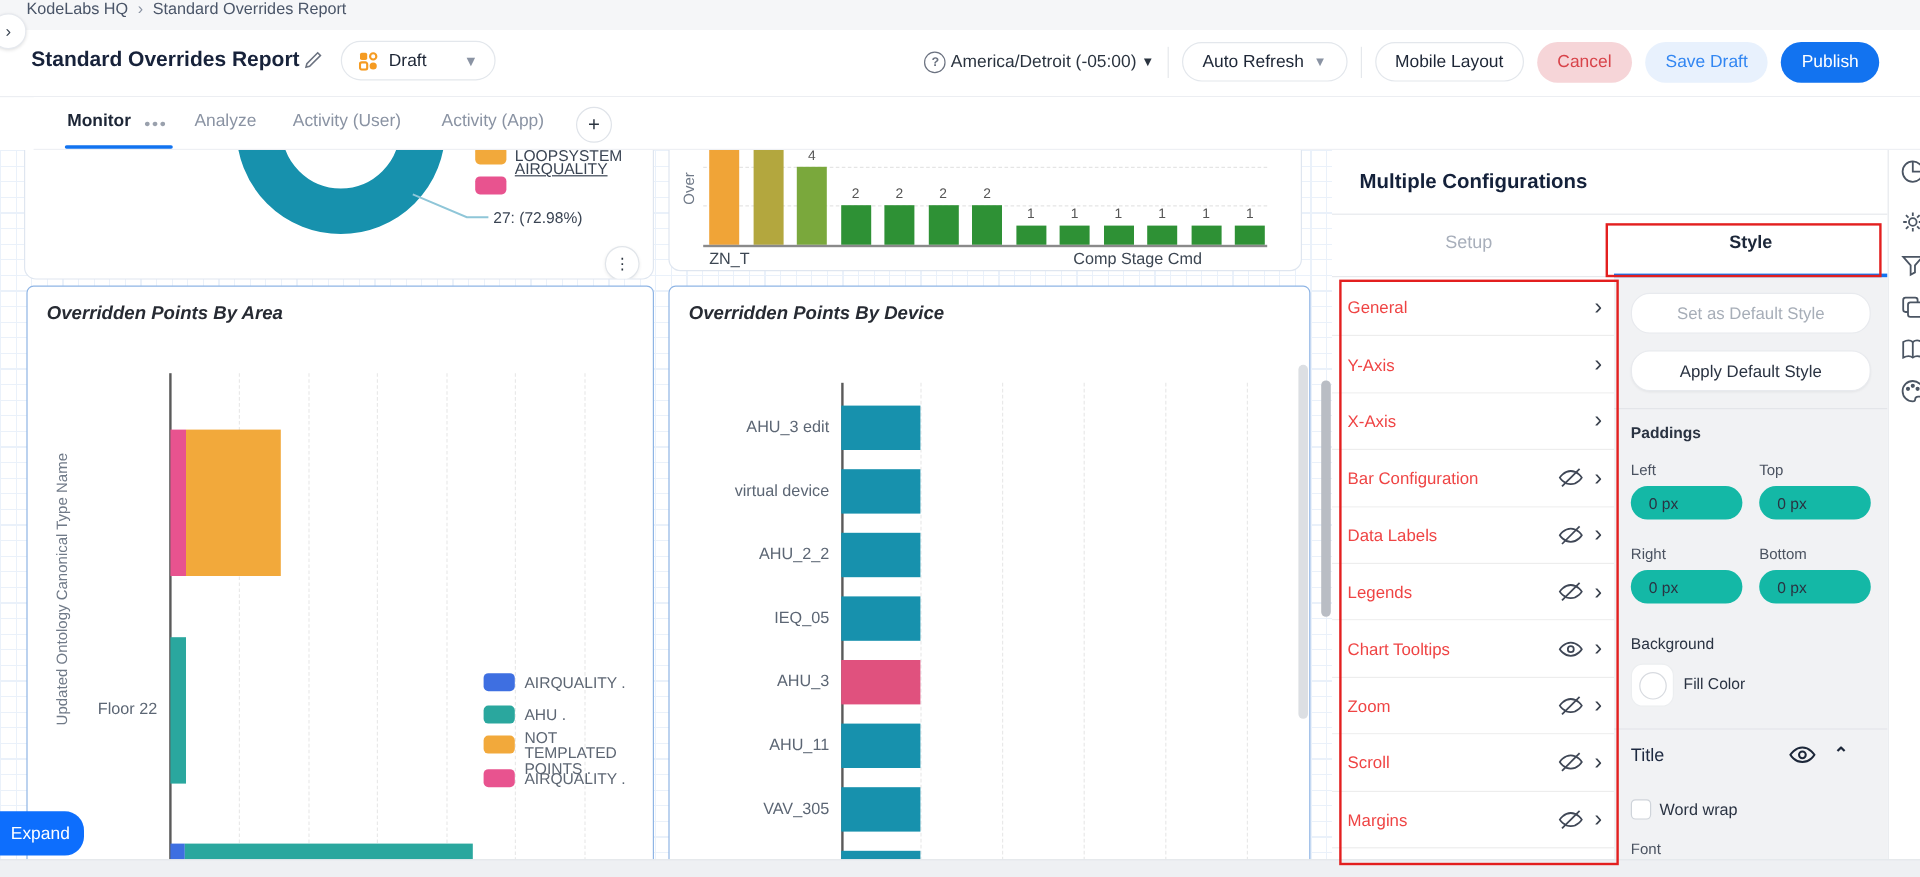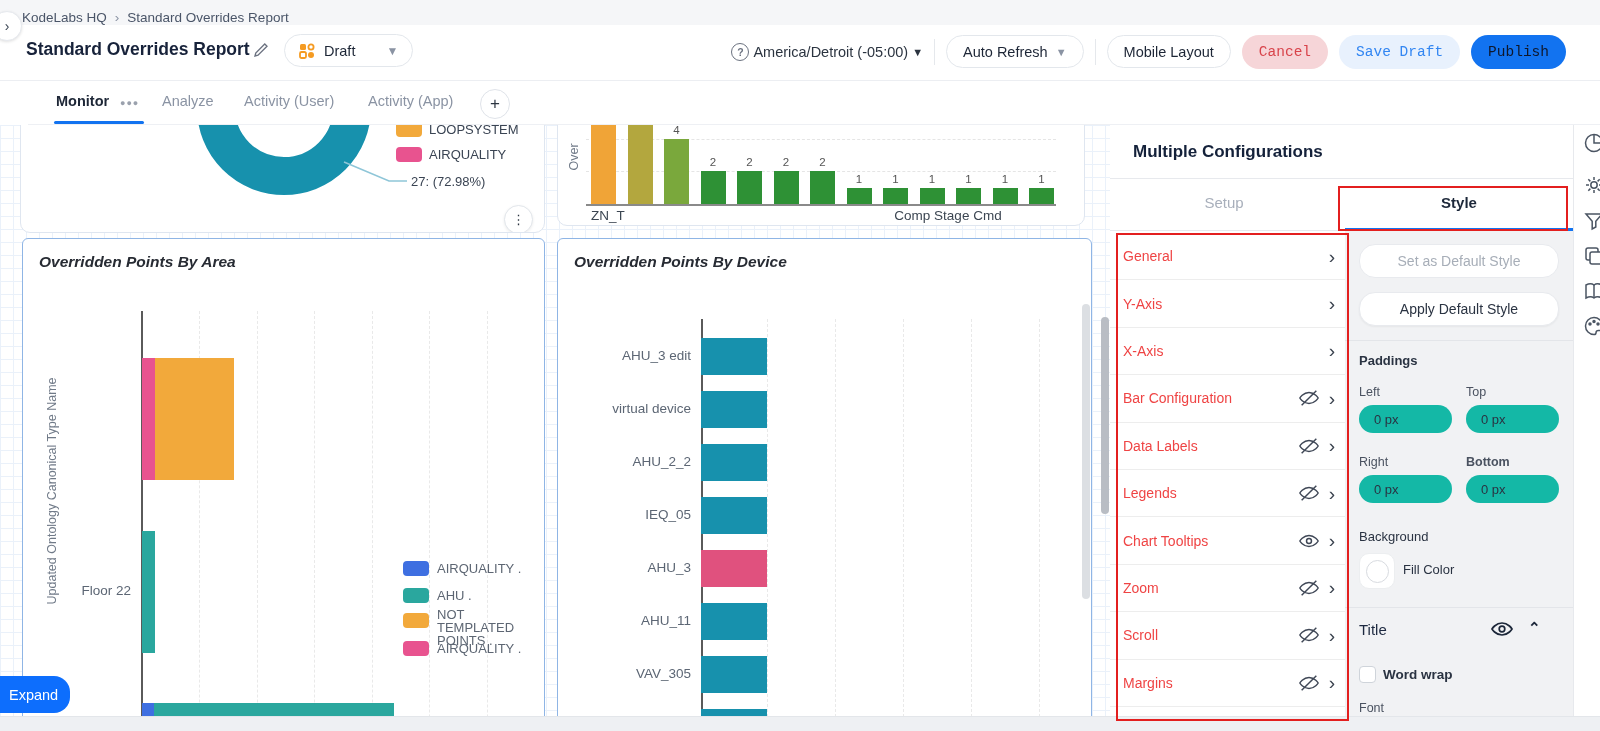--- a/index.html
+++ b/index.html
@@ -1,44 +1,44 @@
 <!DOCTYPE html>
 <html><head>
 <meta charset="utf-8">
 <style>
   html,body{margin:0;padding:0;}
   body{width:1600px;height:731px;overflow:hidden;position:relative;background:#fff;
        font-family:"Liberation Sans",sans-serif;color:#1d2636;}
   .abs{position:absolute;}
   
   #breadcrumb-bar{left:0;top:0;width:1600px;height:25px;background:#f5f6f8;font-size:13.5px;color:#4a5568;
-    display:flex;align-items:flex-end;padding-left:22px;box-sizing:border-box;}
+    display:flex;align-items:flex-start;padding-left:22px;box-sizing:border-box;}
   #breadcrumb-bar .sep{margin:0 8px;color:#8a93a3;}
   #collapse-btn{left:-8px;top:11px;width:28px;height:28px;border-radius:50%;background:#fff;
     border:1px solid #e6e9ee;box-shadow:0 1px 3px rgba(0,0,0,.12);display:flex;align-items:center;
     justify-content:center;font-size:14px;color:#3a4452;z-index:9;}
   #header{left:0;top:25px;width:1600px;height:56px;background:#fff;border-bottom:1px solid #eceef2;box-sizing:border-box;}
   #page-title{left:26px;top:14px;font-size:17.5px;font-weight:700;color:#17223a;}
   #edit-pencil{left:252px;top:16px;width:18px;height:18px;color:#6b7280;}
   #draft-pill{left:284px;top:9px;height:33px;border:1px solid #e3e7ec;border-radius:18px;background:#fff;
     display:flex;align-items:center;gap:9px;padding:0 14px;box-sizing:border-box;text-align:right;}
   #draft-pill .lbl{font-size:14.5px;color:#1d2636;}
   #draft-pill .chev{margin-left:22px;color:#8a93a3;font-size:12px;}
   #header-actions{right:34px;top:10px;height:33px;display:flex;align-items:center;gap:11px;}
   .tz{display:flex;align-items:center;gap:4px;font-size:14.5px;color:#2b3440;}
   .qmark{width:16px;height:16px;border:1.4px solid #6b7280;border-radius:50%;font-size:10.5px;color:#6b7280;
     display:flex;align-items:center;justify-content:center;font-weight:700;}
   .vdiv{width:1px;height:26px;background:#e5e8ec;}
   .pill{height:33px;border:1px solid #e3e7ec;border-radius:18px;background:#fff;display:flex;align-items:center;
     gap:8px;padding:0 16px;font-size:14.5px;color:#1d2636;box-sizing:border-box;}
   .btn{height:33px;border:none;border-radius:18px;display:flex;align-items:center;padding:17px 17px;
-    font-size:14.5px;box-sizing:border-box;font-family:Liberation Mono, monospace;}
+    font-size:14.5px;box-sizing:border-box;font-family:Liberation Sans, sans-serif;}
   #cancel-btn{background:#f6d5d8;color:#d8434a;}
   #savedraft-btn{background:#e8f1fd;color:#3286f2;}
-  #publish-btn{background:#1273f0;color:#0f172a;}
+  #publish-btn{background:#1273f0;color:#ffffff;}
   #tabbar{left:0;top:81px;width:1600px;height:44px;background:#fff;border-bottom:1px solid #eef0f4;box-sizing:border-box;margin-left:28px;}
   .tab{position:absolute;top:12px;font-size:14.5px;color:#8a93a3;}
   .tab.active{color:#1d2636;font-weight:600;}
   #tab-underline{left:26px;top:40px;width:90px;height:3px;background:#1273f0;border-radius:2px;}
   #tab-dots{left:92px;top:17px;font-size:9px;letter-spacing:1px;color:#9aa1ad;}
   #add-tab-btn{left:452px;top:8px;width:28px;height:28px;border-radius:50%;border:1px solid #dfe3e9;background:#fff;
     display:flex;align-items:center;justify-content:center;font-size:17px;color:#2b3440;}
   
   #canvas{left:0;top:125px;width:1110px;height:606px;overflow:hidden;background:#fff;
     background-image:repeating-linear-gradient(#eaf1fa 0 1px,transparent 1px 13px),
@@ -154,21 +154,21 @@
 </div>
 
 <div id="canvas" class="abs">
 
   <div class="card" style="left:20px;top:-12px;width:525px;height:120px;">
     <div style="position:absolute;left:176px;top:-93px;width:174px;height:174px;border-radius:50%;
          border:38px solid #1791ad;box-sizing:border-box;"></div>
     <div class="legend-swatch" style="left:375px;top:8px;background:#f2a93b;"></div>
     <div class="legend-text" style="left:408px;top:9px;color:#3a4453;">LOOPSYSTEM</div>
     <div class="legend-swatch" style="left:375px;top:33px;background:#e8538f;"></div>
-    <div class="legend-text" style="left:408px;top:34px;color:#3a4453;">AIRQUALITY</div>
+    <div class="legend-text" style="left:408px;top:20px;color:#3a4453;text-decoration:underline;">AIRQUALITY</div>
     <svg style="position:absolute;left:318px;top:44px;" width="70" height="30">
       <path d="M5 4 L50 23 L68 23" stroke="#8fc6d8" stroke-width="1.6" fill="none"></path>
     </svg>
     <div style="position:absolute;left:390px;top:60px;font-size:13px;color:#3a4453;">27:  (72.98%)</div>
     <div id="kebab-btn" style="left:483px;top:91px;">⋮</div>
   </div>
 
   <div class="card" style="left:557px;top:-12px;width:528px;height:113px;">
     <span style="position:absolute;left:-8px;top:36px;transform:rotate(-90deg);font-size:12.5px;color:#707a88;width:48px;text-align:center;">Over</span>
     <div class="gridline-h" style="left:28px;top:25px;width:470px;"></div>
@@ -354,39 +354,39 @@
   <div class="pbtn" style="top:167px;color:#2a3342;box-shadow:0 1px 2px rgba(0,0,0,.05);">Apply Default Style</div>
   <div class="pbtn" style="top:119px;color:#a7aeb8;">Set as Default Style</div>
   <div class="pdivider" style="top:215px;"></div>
 
   <div class="plabel" style="left:249px;top:228px;font-weight:bold;">Paddings</div>
   <div class="psub" style="left:249px;top:260px;">Left</div>
   <div class="psub" style="left:356px;top:260px;">Top</div>
   <input class="pinput" style="left: 249px; top: 280px;" value="0 px">
   <input class="pinput" style="left: 356px; top: 280px;" value="0 px">
   <div class="psub" style="left:249px;top:330px;">Right</div>
-  <div class="psub" style="left:356px;top:330px;font-weight:bold;">Bottom</div>
+  <div class="psub" style="left:356px;top:330px;">Bottom</div>
   <input class="pinput" style="left: 249px; top: 350px;" value="0 px">
   <input class="pinput" style="left: 356px; top: 350px;" value="0 px">
 
   <div class="plabel" style="left:249px;top:404px;">Background</div>
   <div id="fill-swatch">
       <div class="inner"></div>
     </div>
   <div class="plabel" style="left:293px;top:437px;">Fill Color</div>
   <div class="pdivider" style="top:482px;"></div>
 
   <div class="plabel" style="left:249px;top:496px;font-size:15px;color:#1d2940;">Title</div>
   <svg id="title-row-eye" viewBox="0 0 24 24" fill="none" stroke="#1c2739" stroke-width="1.7">
     <path d="M2 12s3.5-6 10-6 10 6 10 6-3.5 6-10 6S2 12 2 12z"></path>
       <circle cx="12" cy="12" r="2.8"></circle>
   </svg>
   <div id="title-collapse">⌃</div>
   <div id="wordwrap-box"></div>
-  <div class="plabel" style="left:273px;top:542px;font-size:13.5px;font-weight:bold;">Word wrap</div>
+  <div class="plabel" style="left:273px;top:542px;font-size:13.5px;">Word wrap</div>
   <div class="psub" style="left:249px;top:576px;">Font</div>
 </div>
 
 <div id="icon-strip" class="abs">
     <div class="strip-icon" style="top: 7px;"><svg viewBox="0 0 22 22" width="22" height="22" fill="none" stroke="currentColor" stroke-width="1.5">
         <circle cx="11" cy="11" r="8.5"></circle>
         <path d="M11 2.5V11h8.5"></path>
       </svg></div>
     <div class="strip-icon" style="top: 49px;"><svg viewBox="0 0 22 22" width="22" height="22" fill="none" stroke="currentColor" stroke-width="1.5">
         <circle cx="11" cy="11" r="3.2"></circle>

